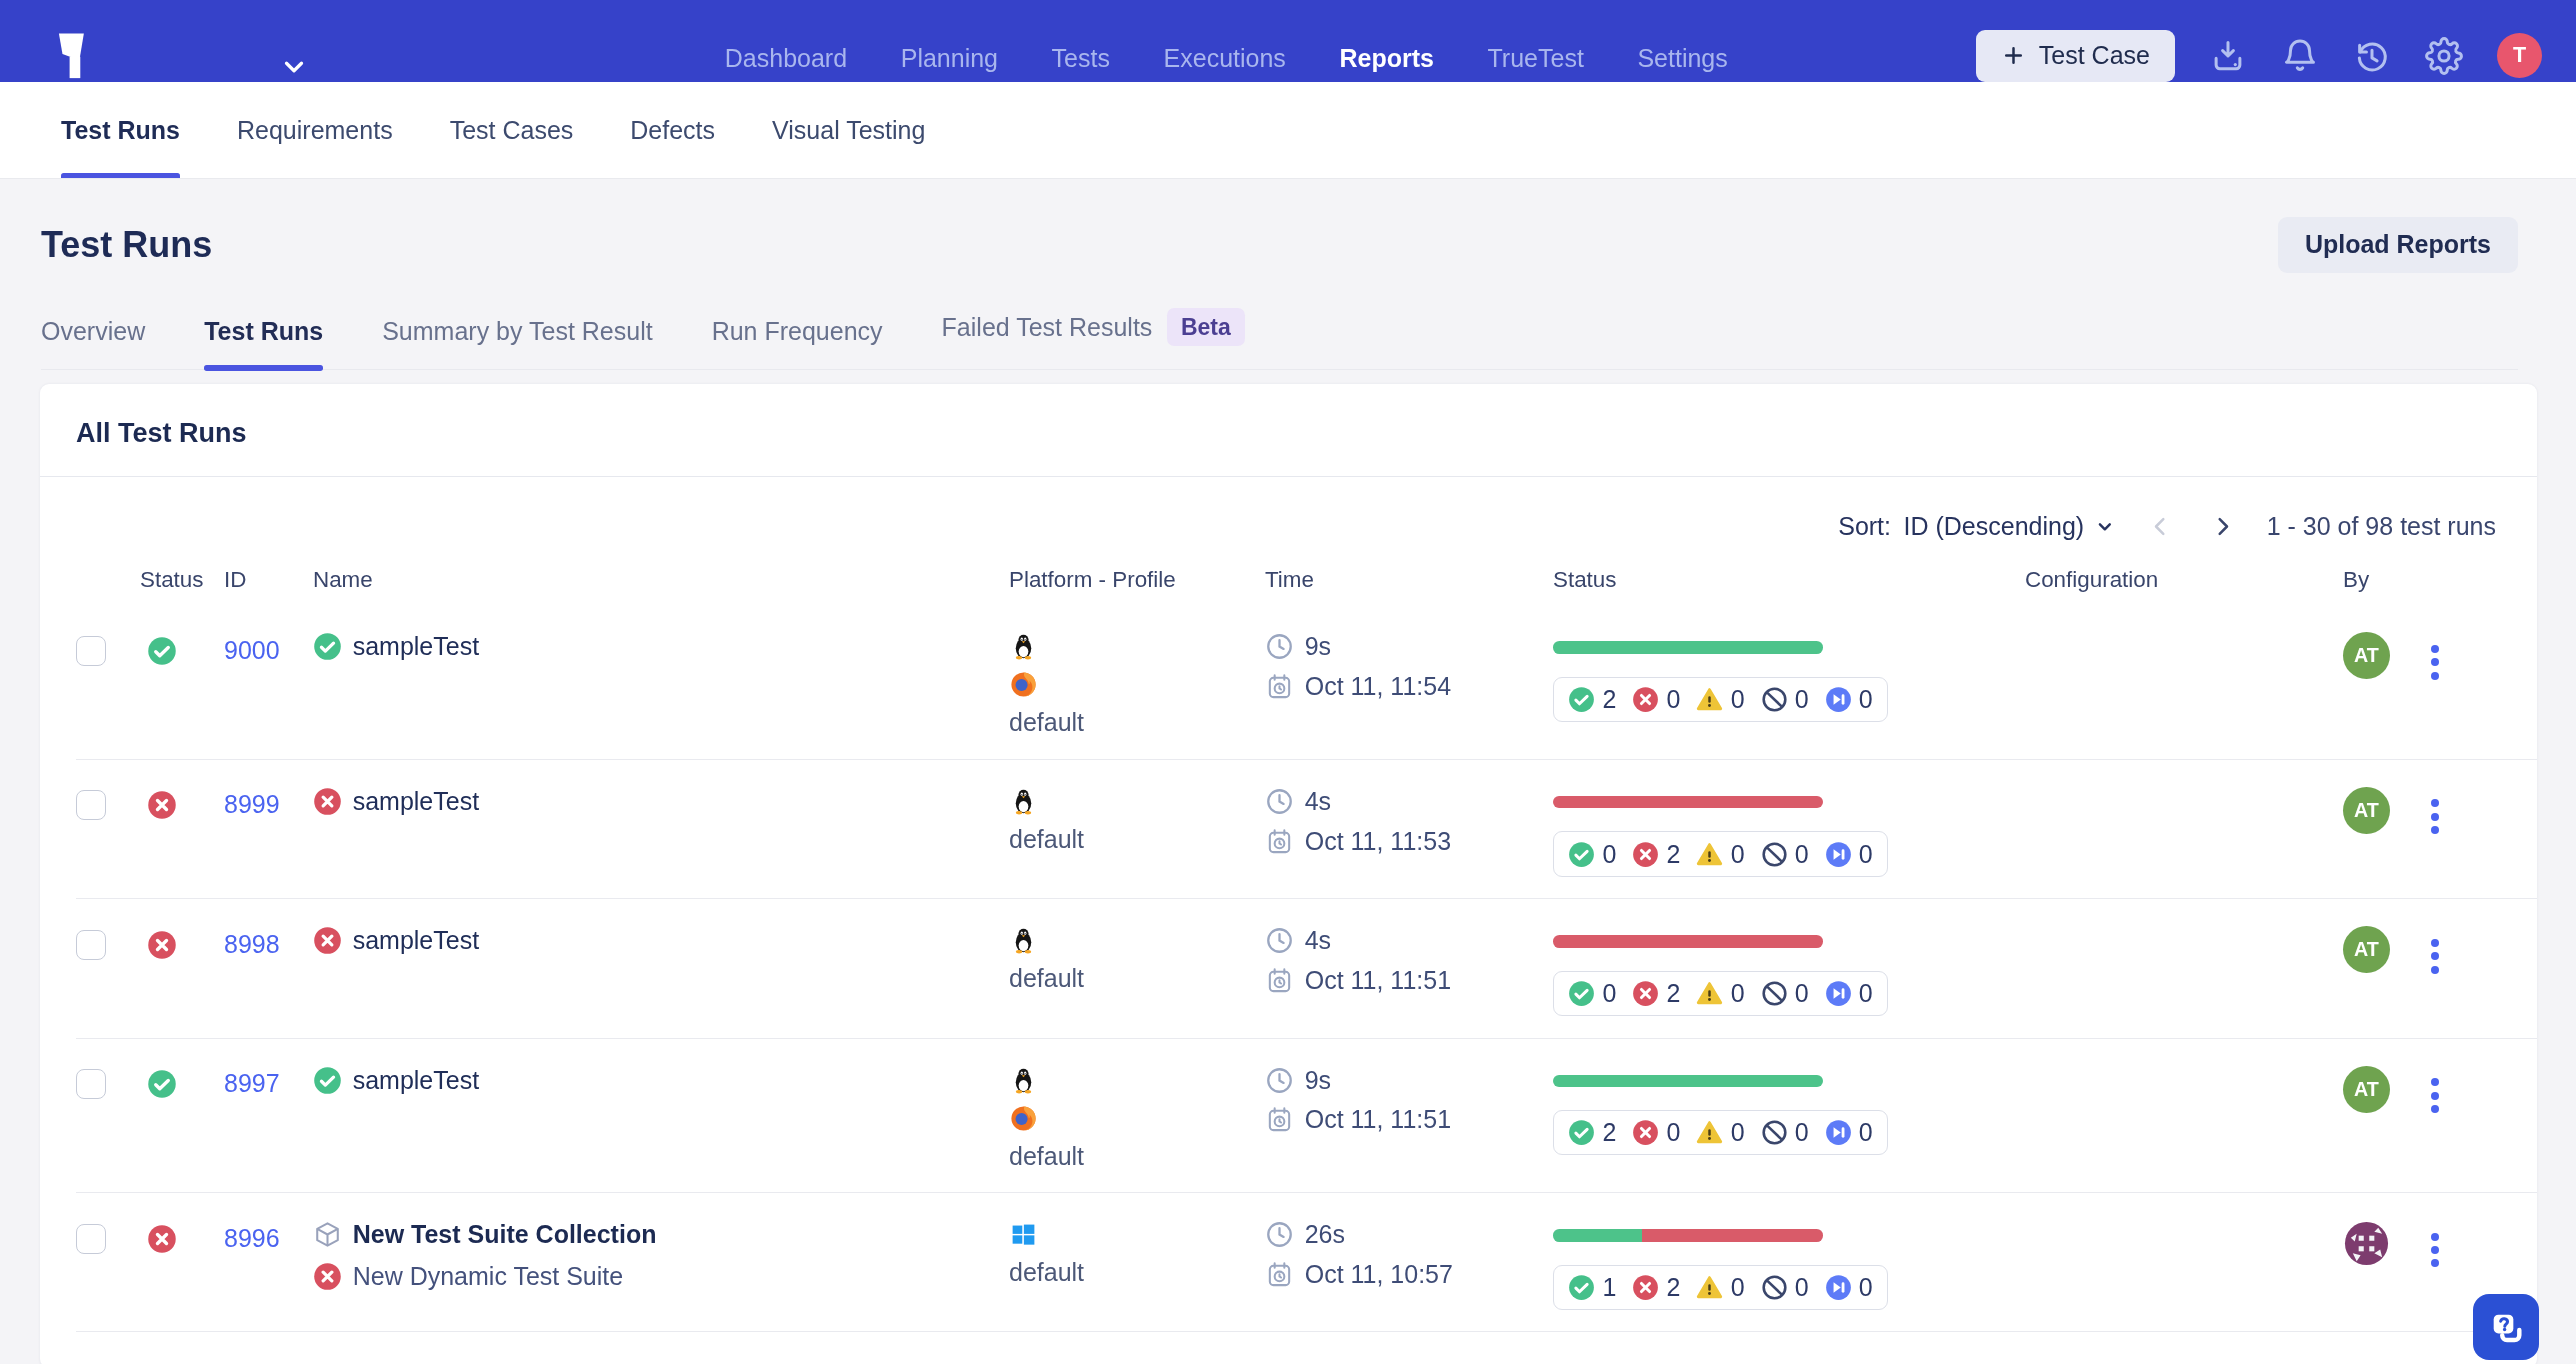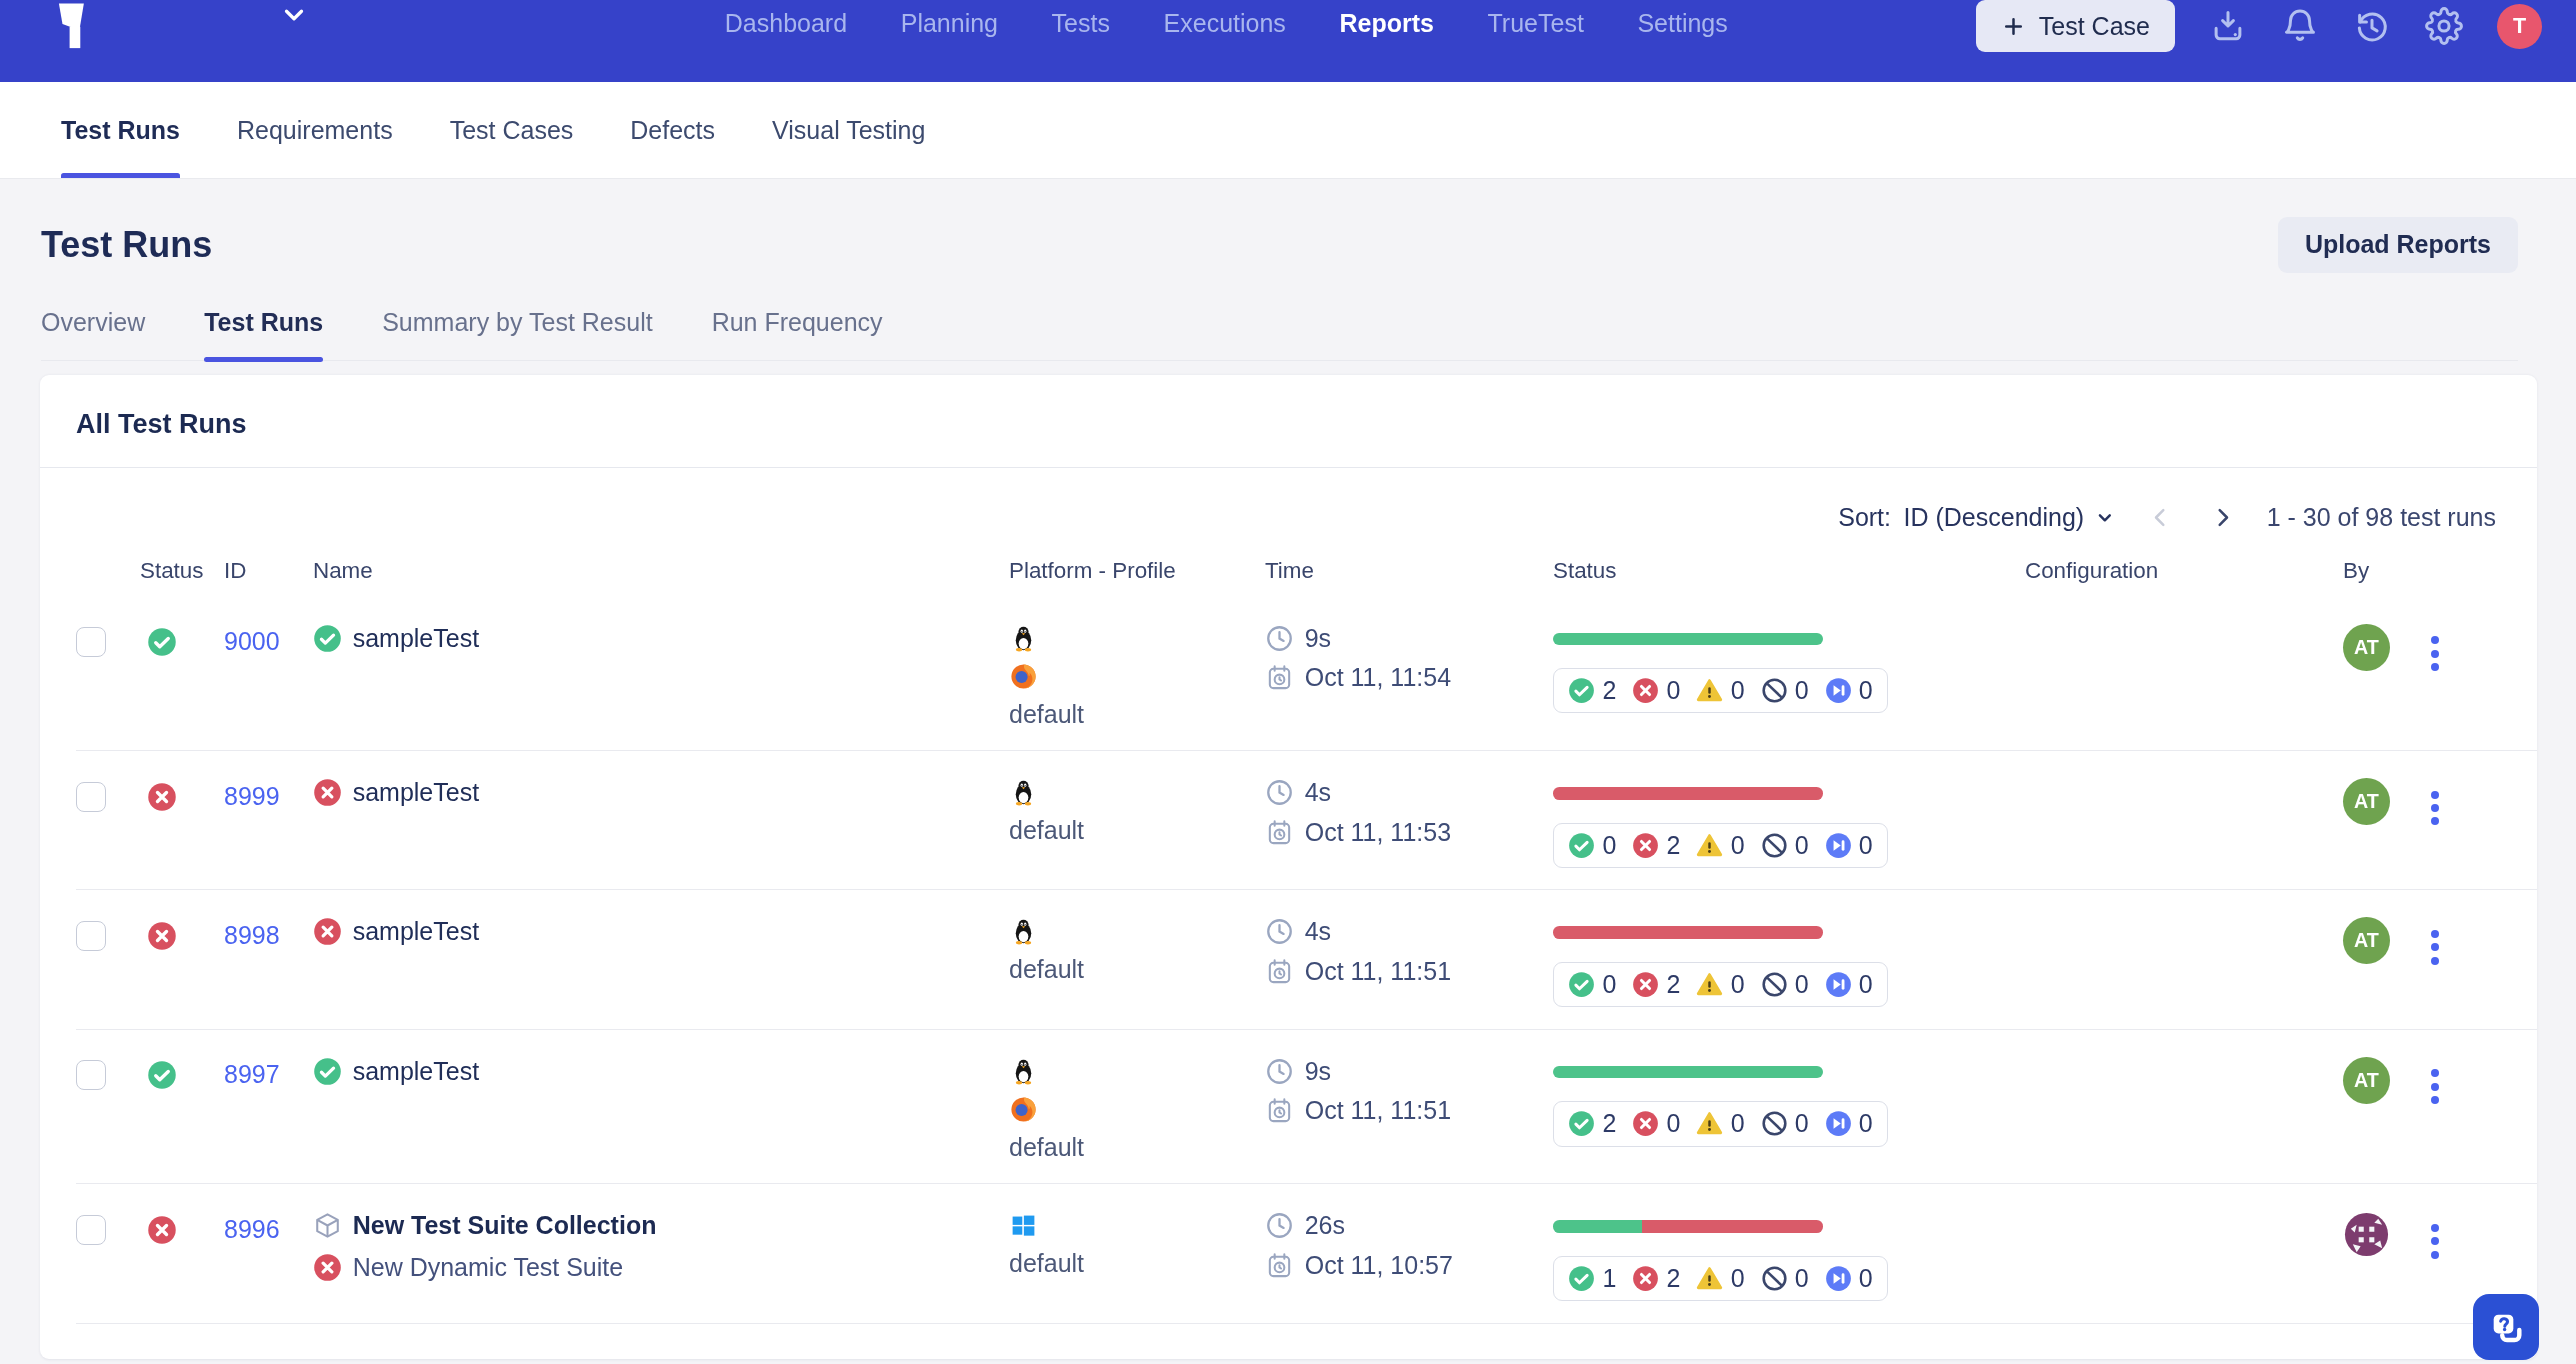--- a/index.html
+++ b/index.html
@@ -1,21 +1,21 @@
 <!DOCTYPE html>
 <html style="font-size:14.3px"><head>
 <meta charset="utf-8">
 <style>
   * { box-sizing: border-box; margin: 0; padding: 0; }
   html,body { width:2576px; height:1365px; overflow:hidden; }
   body { font-family:"Liberation Sans", sans-serif; background:#f4f4f7; color:#223058; }
   svg { display:block; }
 
   
-  .navbar { height:82px; background:#3642c9; display:flex; align-items:flex-start; padding:0 34px 12px 50px; position:relative; }
+  .navbar { height:82px; background:#3642c9; display:flex; align-items:flex-end; padding:0 34px 0 50px; position:relative; }
   .logo { width:41px; height:52px; cursor:pointer; }
   .proj-chevron { margin-left:188px; width:30px; height:30px; cursor:pointer; }
   .main-nav { position:absolute; left:723px; display:flex; gap:50px; align-items:center; }
   .main-nav .nav-item { font-size:25px; color:#a9b6ee; cursor:pointer; padding:9px 1.8px; }
   .main-nav .nav-item.active { color:#ffffff; font-weight:700; }
   .nav-right { margin-left:auto; display:flex; align-items:center; gap:34px; }
   .testcase-btn { display:flex; align-items:center; gap:12.5px; background:#e6e8f5; border:none; border-radius:9px; padding:11.6px 25px; font-size:25px; font-family:inherit; color:#202c4e; cursor:pointer; }
   .nav-ic { width:38px; height:38px; cursor:pointer; }
   .avatar-t { width:45px; height:45px; border-radius:50%; background:#e8566d; color:#fff; font-size:21.5px; font-weight:700; display:flex; align-items:center; justify-content:center; cursor:pointer; }
 
@@ -158,20 +158,21 @@
   <div class="page-head">
     <h1 class="page-title">Test Runs</h1>
     <button class="upload-btn">Upload Reports</button>
   </div>
 
   <div class="report-tabs" id="report-tabs">
       <span class="rtab">Overview</span>
       <span class="rtab active">Test Runs</span>
       <span class="rtab">Summary by Test Result</span>
       <span class="rtab">Run Frequency</span>
+      <span class="rtab">Failed Test Results<span class="beta-badge">Beta</span></span>
     </div>
 
   <div class="card">
     <div class="card-title">All Test Runs</div>
     <div class="card-toolbar">
       <span class="sort-label">Sort:</span>
       <button class="sort-value">
         <span>ID (Descending)</span>
         <svg width="19.7" height="19.7" viewBox="0 0 24 24" fill="none" stroke="#27335e" stroke-width="3" stroke-linecap="round" stroke-linejoin="round">
             <path d="M6 9l6 6 6-6"></path>

